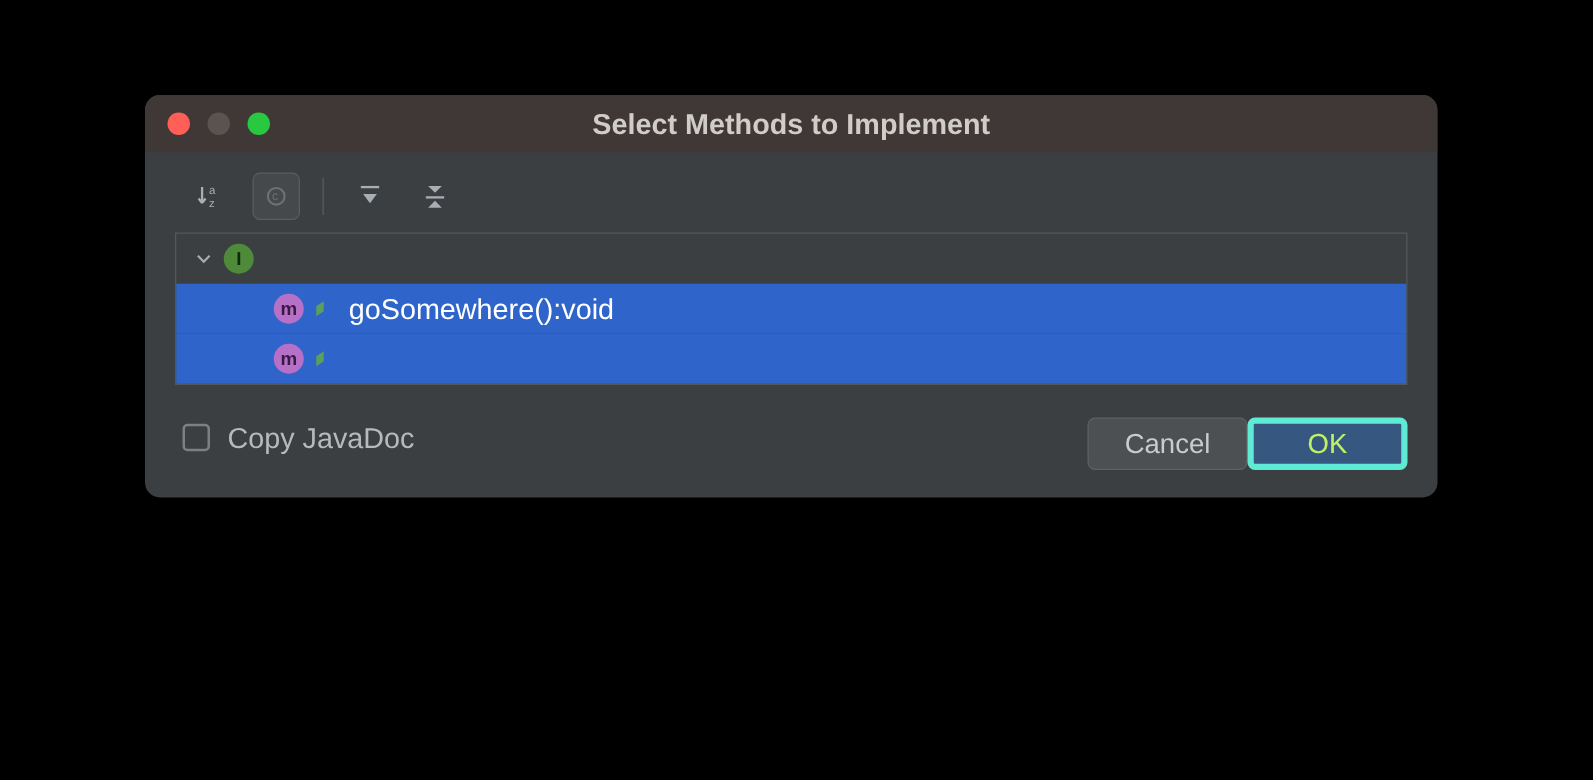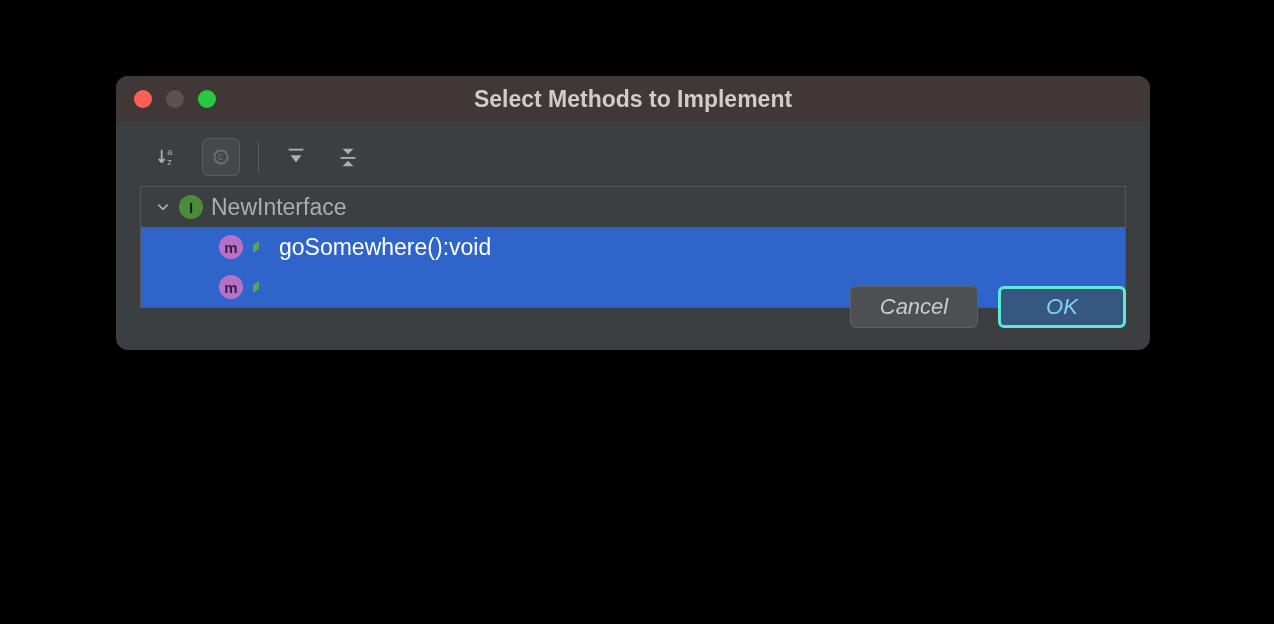--- a/index.html
+++ b/index.html
@@ -111,37 +111,36 @@
   }
   .chk {
     width: 22px; height: 22px; border: 2px solid #7c8084; border-radius: 4px;
     display: inline-flex; align-items: center; justify-content: center;
     background: #3c3f41;
   }
   .chk.checked::after {
     content: "✓"; color: #9fa3a6; font-size: 16px; line-height: 1;
   }
   .footer {
-    display: flex; justify-content: flex-end; gap: 20px;
+    display: flex; justify-content: flex-end; 
     padding: 0 24px 22px 24px;
     margin-top: -44px;
-    font-style: italic;
   }
   .btn {
     min-width: 128px; height: 42px;
     border-radius: 6px;
     font-size: 22px;
     display: flex; align-items: center; justify-content: center;
     cursor: pointer;
   }
   .btn.secondary {
     background: #4c5052; color: #c9cccf; border: 1px solid #5e6264;
   }
   .btn.primary {
-    background: #365880; color: #7dd3fc; border: 3px solid #5eead4;
+    background: #365880; color: #bef264; border: 5px solid #5eead4;
   }
   svg { display:block; }
 </style>
 </head>
 <body>
 
 <div class="dialog">
 
   <div class="titlebar">
     <div class="traffic">
@@ -184,21 +183,20 @@
 
   <div class="tree-wrap">
     <div class="tree-row header">
       <span class="chev">
         <svg width="14" height="14" viewBox="0 0 24 24">
             <path d="M4 8 L12 16 L20 8" stroke="#a9aeb3" stroke-width="3" fill="none"></path>
           </svg>
       </span>
       <span style="width:6px"></span>
       <span class="badge iface">I</span>
-      <span>NewInterface</span>
     </div>
 
     <div class="tree-row sel">
       <span class="child-indent"></span>
       <span class="badge method">m</span>
       <span class="impl-icon">
         <svg width="16" height="16" viewBox="0 0 16 16">
             <path d="M2 14 L2 6 L8 2 L8 10 Z" fill="#5aa05a"></path>
           </svg>
       </span>
@@ -210,20 +208,24 @@
       <span class="badge method">m</span>
       <span class="impl-icon">
         <svg width="16" height="16" viewBox="0 0 16 16">
             <path d="M2 14 L2 6 L8 2 L8 10 Z" fill="#5aa05a"></path>
           </svg>
       </span>
     </div>
   </div>
 
   <div class="options">
+    <div class="opt-row">
+      <span class="chk"></span>
+      <span>Copy JavaDoc</span>
+    </div>
   </div>
 
   <div class="footer">
     <div class="btn secondary">Cancel</div>
     <div class="btn primary">OK</div>
   </div>
 
 </div>
 
 </body></html>

